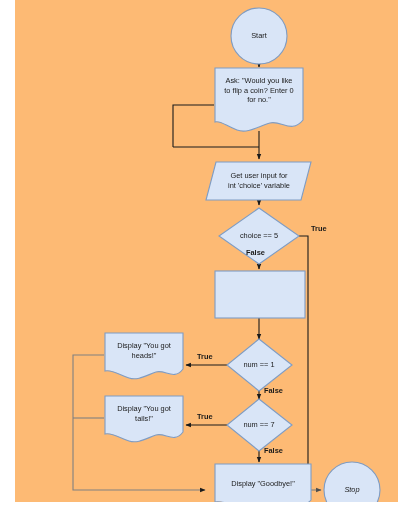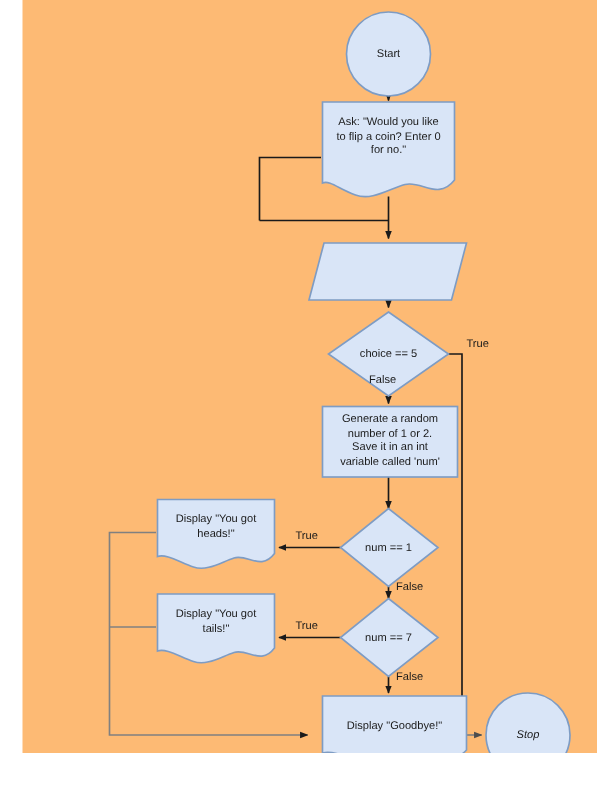--- a/index.html
+++ b/index.html
@@ -36,20 +36,21 @@
     pointer-events: none;
   }
   .edge-label {
     position: absolute;
     color: #1a1a1a;
     font-size: 7.4px;
     line-height: 9px;
     font-family: "Liberation Sans", sans-serif;
     white-space: nowrap;
     pointer-events: none;
+    font-weight: bold;
   }
 </style>
 </head>
 <body>
 
 <div id="canvas">
 
   <svg id="flow-svg" viewBox="0 0 398 523">
     <defs>
       <marker id="arrow-dark" viewBox="0 0 10 10" refX="9" refY="5" markerWidth="5" markerHeight="5" orient="auto-start-reverse">
@@ -127,27 +128,25 @@
 
     <circle cx="337" cy="490" r="28" fill="#d9e5f7" stroke="#7e9cc4" stroke-width="1.1"></circle>
   </svg>
 
   <div class="node-text" style="left:214px; top:31px; width:60px;">Start</div>
 
   <div class="node-text" style="left:199px; top:76px; width:90px;">Ask: "Would you like
 to flip a coin? Enter 0
 for no."</div>
 
+  <div class="node-text" style="left:198px; top:171px; width:92px;">Get user input for
+int 'choice' variable</div>
 
   <div class="node-text" style="left:210px; top:231px; width:68px;">choice == 5</div>
 
-  <div class="node-text" style="left:200px; top:274px; width:90px;">Generate a random
-number of 1 or 2.
-Save it in an int
-variable called 'num'</div>
 
   <div class="node-text" style="left:214px; top:360px; width:60px;">num == 1</div>
 
   <div class="node-text" style="left:90px; top:341px; width:78px;">Display "You got
 heads!"</div>
 
   <div class="node-text" style="left:214px; top:420px; width:60px;">num == 7</div>
 
   <div class="node-text" style="left:90px; top:404px; width:78px;">Display "You got
 tails!"</div>

